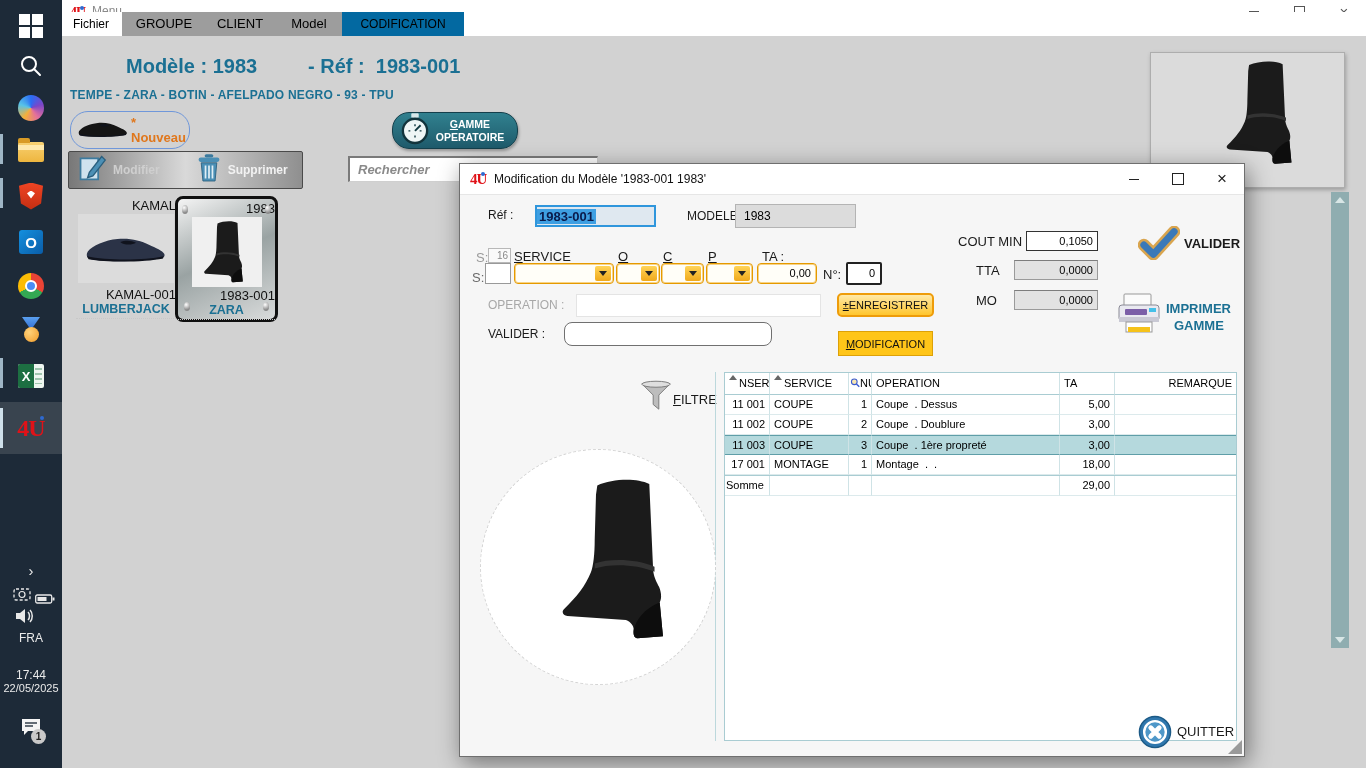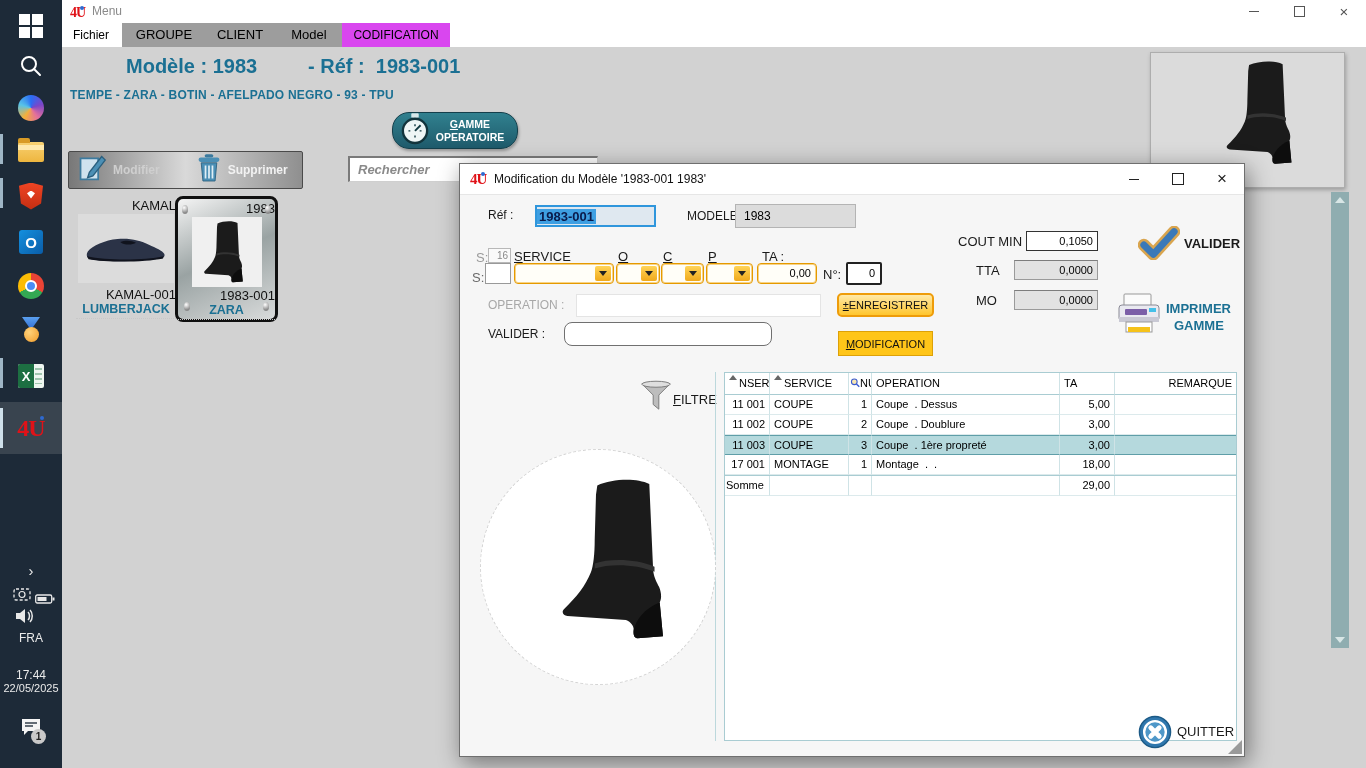--- a/index.html
+++ b/index.html
@@ -30,21 +30,21 @@
   .copilot{width:26px;height:26px;border-radius:50%;background:conic-gradient(#2a6df5,#7b46c8,#e36f9b,#f5b03a,#57c3e8,#2a6df5);}
   .logo4u{font-weight:bold;color:#e01218;letter-spacing:-1px;position:relative;font-family:Liberation Serif, serif;}
   .logo4u:after{content:"";position:absolute;right:1px;top:1px;width:4px;height:4px;background:#2f6ad0;border-radius:50%;}
   .tray-txt{position:absolute;left:0;width:62px;text-align:center;color:#eaeaea;}
   .badge{position:absolute;width:15px;height:15px;border-radius:50%;background:#c9c9c9;color:#222;font-size:10px;font-weight:bold;display:flex;align-items:center;justify-content:center;}
   
   .main{position:absolute;left:62px;top:0;right:0;bottom:0;background:#d2d2d2;}
   .titlebar{position:absolute;left:0;top:0;right:0;height:23px;background:#fff;}
   .tb-title{position:absolute;left:30px;top:4px;font-size:12px;color:#8a8a8a;}
   .winbtn{position:absolute;top:0;width:44px;height:23px;display:flex;align-items:center;justify-content:center;color:#555;cursor:pointer;}
-  .menustrip{position:absolute;left:0;top:23px;right:0;height:24px;background:#fff;}
+  .menustrip{position:absolute;left:0;top:12px;right:0;height:24px;background:#fff;}
   .mtab{position:absolute;top:0;height:24px;line-height:24px;font-size:12px;color:#000;text-align:center;cursor:pointer;}
   .grayblock{position:absolute;left:60px;top:0;width:220px;height:24px;background:#9d9d9d;}
   .heading{color:#1b7093;font-weight:bold;font-size:20px;white-space:pre;}
   .subheading{color:#1b7093;font-weight:bold;font-size:12px;letter-spacing:.2px;}
   .btn-nouveau{position:absolute;left:8px;top:111px;width:118px;height:36px;border:1.5px solid #6f97da;border-radius:18px;display:flex;align-items:center;cursor:pointer;}
   .nouveau-label{color:#e0771c;font-weight:bold;font-size:13px;margin-left:2px;}
   .btn-gamme{position:absolute;left:330px;top:112px;width:124px;height:35px;border-radius:17px;background:linear-gradient(#31818f,#1e5a6b);border:1px solid #143f4b;display:flex;align-items:center;cursor:pointer;box-shadow:1px 2px 3px rgba(0,0,0,.3);}
   .gamme-txt{color:#fff;font-size:10.5px;font-weight:bold;text-align:center;flex:1;line-height:13px;margin-right:6px;}
   .toolbar{position:absolute;left:6px;top:151px;width:233px;height:36px;background:linear-gradient(90deg,#787878,#d9d9d9 50%,#8f8f8f);border:1px solid #4a4a4a;border-radius:2px;display:flex;align-items:center;}
   .tool-lbl{font-weight:bold;font-size:12px;margin-left:6px;}
@@ -243,27 +243,33 @@
         </div>
       <div class="winbtn" style="right:0;font-size:15px">×</div>
     </div>
 
     <div class="menustrip">
       <div class="mtab" style="left:0;width:58px;background:#fff">Fichier</div>
       <div class="grayblock"></div>
       <div class="mtab" style="left:72px;width:60px;font-size:13px">GROUPE</div>
       <div class="mtab" style="left:150px;width:56px;font-size:13px">CLIENT</div>
       <div class="mtab" style="left:224px;width:46px;font-size:13px">Model</div>
-      <div class="mtab" style="left:280px;width:108px;background:#d946ef">CODIFICATION</div>
+      <div class="mtab" style="left:280px;width:122px;background:#0369a1">CODIFICATION</div>
     </div>
 
     <div class="abs heading" style="left:64px;top:55px">Modèle : 1983</div>
     <div class="abs heading" style="left:246px;top:55px">- Réf :  1983-001</div>
     <div class="abs subheading" style="left:8px;top:88px">TEMPE - ZARA - BOTIN - AFELPADO NEGRO - 93 - TPU</div>
 
+    <div class="btn-nouveau">
+      <span style="color:#151515;margin-left:6px"><svg width="52" height="24" viewBox="0 0 220 100">
+            <use href="#loafer"></use>
+          </svg></span>
+      <span class="nouveau-label">* Nouveau</span>
+    </div>
 
     <div class="btn-gamme">
       <span style="margin-left:8px"><svg width="28" height="32">
             <use href="#stopwatch"></use>
           </svg></span>
       <span class="gamme-txt"><span class="uf"><u>G</u>AMME</span><br>
       <span>OPERATOIRE</span></span>
     </div>
 
     <div class="toolbar">

